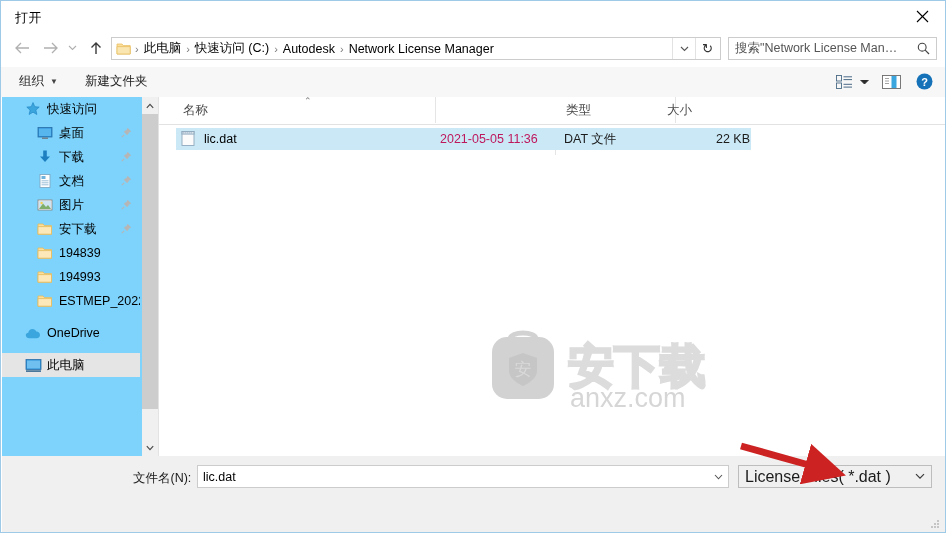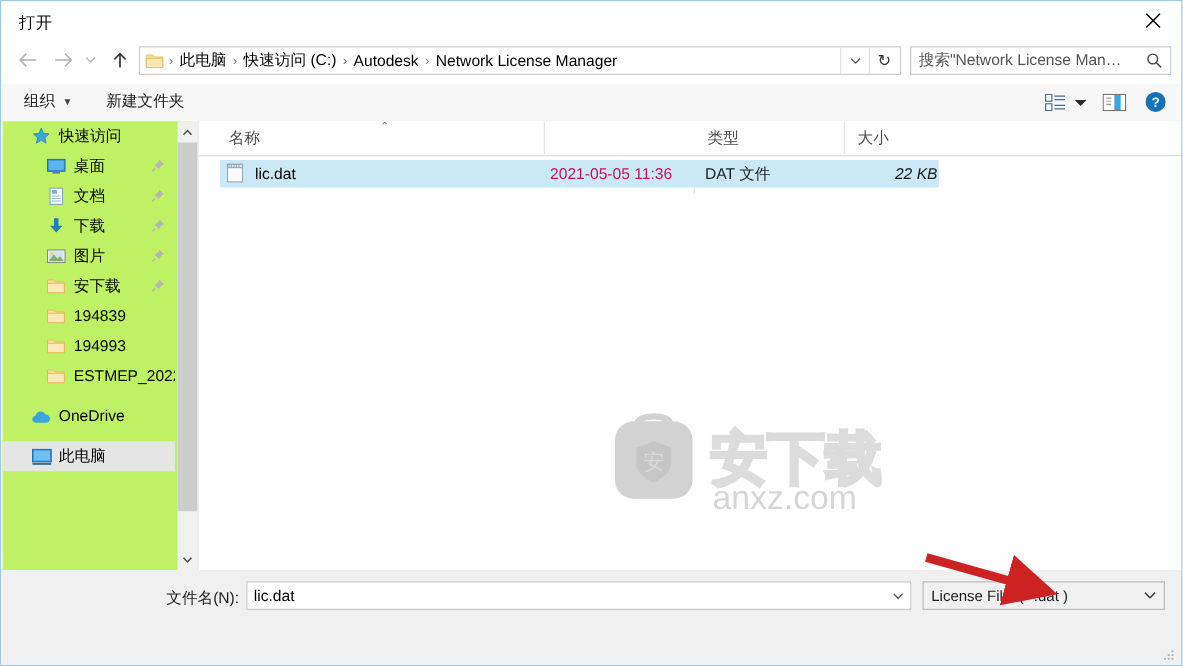--- a/index.html
+++ b/index.html
@@ -113,22 +113,23 @@
     position:absolute;top:0;height:29px;display:flex;align-items:center;
   }
   .cmd-view{right:92px;}
   .cmd-viewcaret{right:76px;font-size:8px;color:#333;}
   .cmd-pane{right:44px;}
   .cmd-help{right:12px;}
 
   
   .navpane{
     position:absolute;left:1px;top:96px;width:152px;height:359px;
-    background:#bef264;
+    background:#7dd3fc;
     overflow:hidden;
+    padding-left:44px;
   }
   .tree{position:absolute;left:0;top:0;width:138px;}
   .tree-item{
     position:relative;height:24px;display:flex;align-items:center;
     font-size:12.5px;color:#000;white-space:nowrap;
   }
   .tree-item.sel{background:#e5e5e5;}
   .ti-ico{
     width:18px;height:18px;margin-right:5px;
     display:flex;align-items:center;justify-content:center;flex-shrink:0;
@@ -177,32 +178,32 @@
     border-right:1px solid #e5e5e5;
     box-sizing:border-box;
     padding-left:10px;
   }
   .col .sortmark{
     position:absolute;left:50%;top:-1px;font-size:9px;color:#7a7a7a;
   }
   .col-name{left:14px;width:263px;}
   .col-date{left:277px;width:120px;margin-top:32px;}
   .col-type{left:397px;width:120px;}
-  .col-size{left:517px;width:75px;border-right:none;text-align:center;}
+  .col-size{left:498px;width:75px;border-right:none;text-align:center;}
 
   .filerow{
     position:absolute;left:17px;top:31px;width:575px;height:22px;
     background:#cbe8f6;
     display:flex;align-items:center;
   }
   .fr-ico{width:18px;height:18px;margin:0 6px 0 4px;flex-shrink:0;position:relative;}
   .fr-name{font-size:12.5px;color:#000;}
   .fr-date{position:absolute;left:264px;font-size:12.5px;color:#be185d;}
   .fr-type{position:absolute;left:388px;font-size:12.5px;color:#1b1b1b;}
-  .fr-size{position:absolute;left:498px;width:76px;text-align:right;font-size:12.5px;color:#1b1b1b;font-style:italic;}
+  .fr-size{position:absolute;left:498px;width:76px;text-align:right;font-size:12.5px;color:#1b1b1b;}
 
   
   .watermark{
     position:absolute;left:325px;top:228px;width:250px;height:100px;
     pointer-events:none;opacity:1;
   }
 
   
   .bottom{
     position:absolute;left:1px;top:455px;width:943px;height:77px;
@@ -218,21 +219,21 @@
   }
   .fn-value{font-size:12.5px;color:#000;padding-left:5px;flex:1;}
   .fn-dd{
     width:20px;height:21px;display:flex;align-items:center;justify-content:center;
   }
   .ft-select{
     position:absolute;left:737px;top:464px;width:194px;height:23px;
     border:1px solid #bdbdbd;background:#f0f0f0;box-sizing:border-box;
     display:flex;align-items:center;
   }
-  .ft-value{font-size:12px;color:#1b1b1b;padding-left:6px;flex:1;}
+  .ft-value{font-size:16px;color:#1b1b1b;padding-left:6px;flex:1;}
   .ft-dd{width:22px;display:flex;align-items:center;justify-content:center;}
 
   .btn{
     position:absolute;top:495px;height:26px;width:88px;
     background:#e1e1e1;border:1px solid #adadad;box-sizing:border-box;
     display:flex;align-items:center;justify-content:center;
     font-size:12.5px;color:#000;
   }
   .btn-open{left:737px;background:#ffffff;border:2px solid #1d7fc0;}
   .btn-cancel{left:839px;}
@@ -394,43 +395,43 @@
           <svg width="11" height="11" viewBox="0 0 11 11">
             <path d="M6.6 0.8 L10.2 4.4 L8.4 5.2 L6.2 8.2 L2.8 4.8 L5.8 2.6 Z" fill="#b6b6b6"></path>
             <line x1="3.2" y1="7.8" x2="0.8" y2="10.2" stroke="#b6b6b6" stroke-width="1.1"></line>
           </svg>
         </span>
       </div>
 
       <div class="tree-item indent1">
         <span class="ti-ico">
           <svg width="16" height="16" viewBox="0 0 16 16">
+            <path d="M6.2 1.5 H9.8 V7.5 H13 L8 13 L3 7.5 H6.2 Z" fill="#1d7fc0"></path>
+          </svg>
+        </span>
+        <span class="ti-label">下载</span>
+        <span class="ti-pin">
+          <svg width="11" height="11" viewBox="0 0 11 11">
+            <path d="M6.6 0.8 L10.2 4.4 L8.4 5.2 L6.2 8.2 L2.8 4.8 L5.8 2.6 Z" fill="#b6b6b6"></path>
+            <line x1="3.2" y1="7.8" x2="0.8" y2="10.2" stroke="#b6b6b6" stroke-width="1.1"></line>
+          </svg>
+        </span>
+      </div>
+
+      <div class="tree-item indent1">
+        <span class="ti-ico">
+          <svg width="16" height="16" viewBox="0 0 16 16">
             <rect x="3" y="1.5" width="10" height="13" fill="#ffffff" stroke="#7fa8c4" stroke-width=".9"></rect>
             <rect x="4.5" y="3" width="4" height="3" fill="#6fb3dd"></rect>
             <line x1="4.5" y1="7.8" x2="11.5" y2="7.8" stroke="#8fb8d4" stroke-width=".9"></line>
             <line x1="4.5" y1="9.8" x2="11.5" y2="9.8" stroke="#8fb8d4" stroke-width=".9"></line>
             <line x1="4.5" y1="11.8" x2="11.5" y2="11.8" stroke="#8fb8d4" stroke-width=".9"></line>
           </svg>
         </span>
         <span class="ti-label">文档</span>
-        <span class="ti-pin">
-          <svg width="11" height="11" viewBox="0 0 11 11">
-            <path d="M6.6 0.8 L10.2 4.4 L8.4 5.2 L6.2 8.2 L2.8 4.8 L5.8 2.6 Z" fill="#b6b6b6"></path>
-            <line x1="3.2" y1="7.8" x2="0.8" y2="10.2" stroke="#b6b6b6" stroke-width="1.1"></line>
-          </svg>
-        </span>
-      </div>
-
-      <div class="tree-item indent1">
-        <span class="ti-ico">
-          <svg width="16" height="16" viewBox="0 0 16 16">
-            <path d="M6.2 1.5 H9.8 V7.5 H13 L8 13 L3 7.5 H6.2 Z" fill="#1d7fc0"></path>
-          </svg>
-        </span>
-        <span class="ti-label">下载</span>
         <span class="ti-pin">
           <svg width="11" height="11" viewBox="0 0 11 11">
             <path d="M6.6 0.8 L10.2 4.4 L8.4 5.2 L6.2 8.2 L2.8 4.8 L5.8 2.6 Z" fill="#b6b6b6"></path>
             <line x1="3.2" y1="7.8" x2="0.8" y2="10.2" stroke="#b6b6b6" stroke-width="1.1"></line>
           </svg>
         </span>
       </div>
 
       <div class="tree-item indent1">
         <span class="ti-ico">

